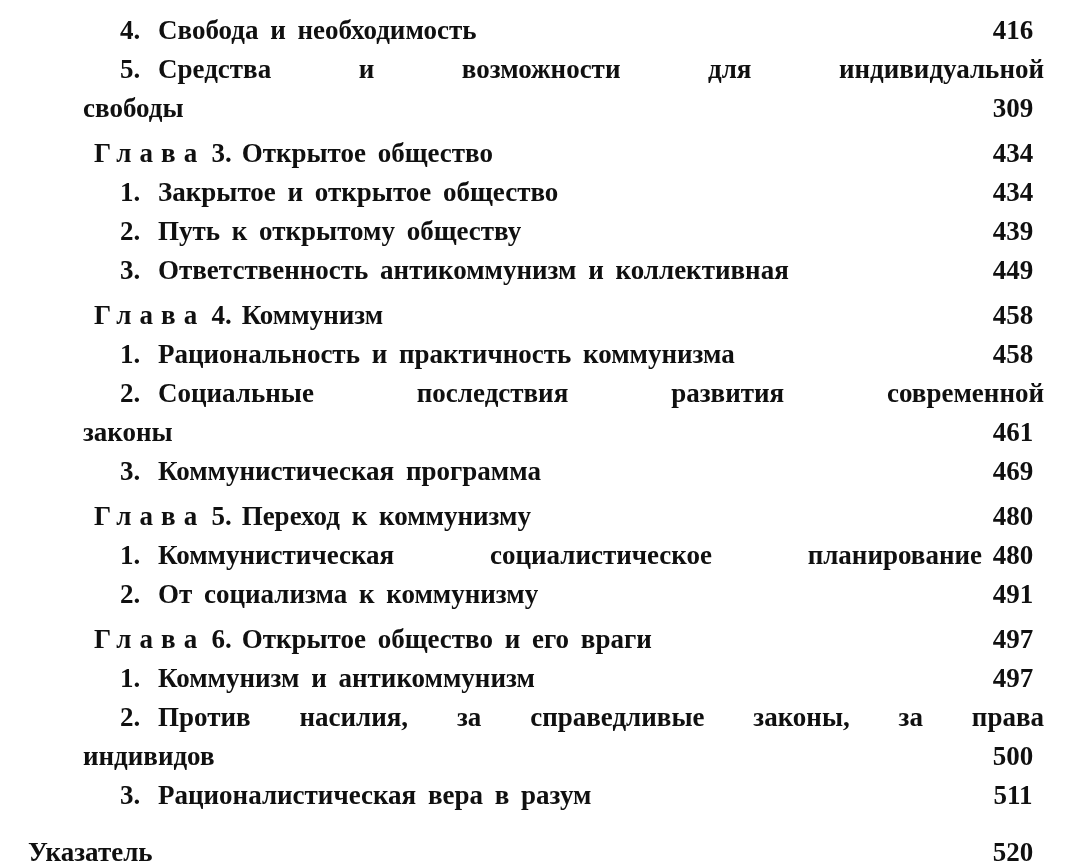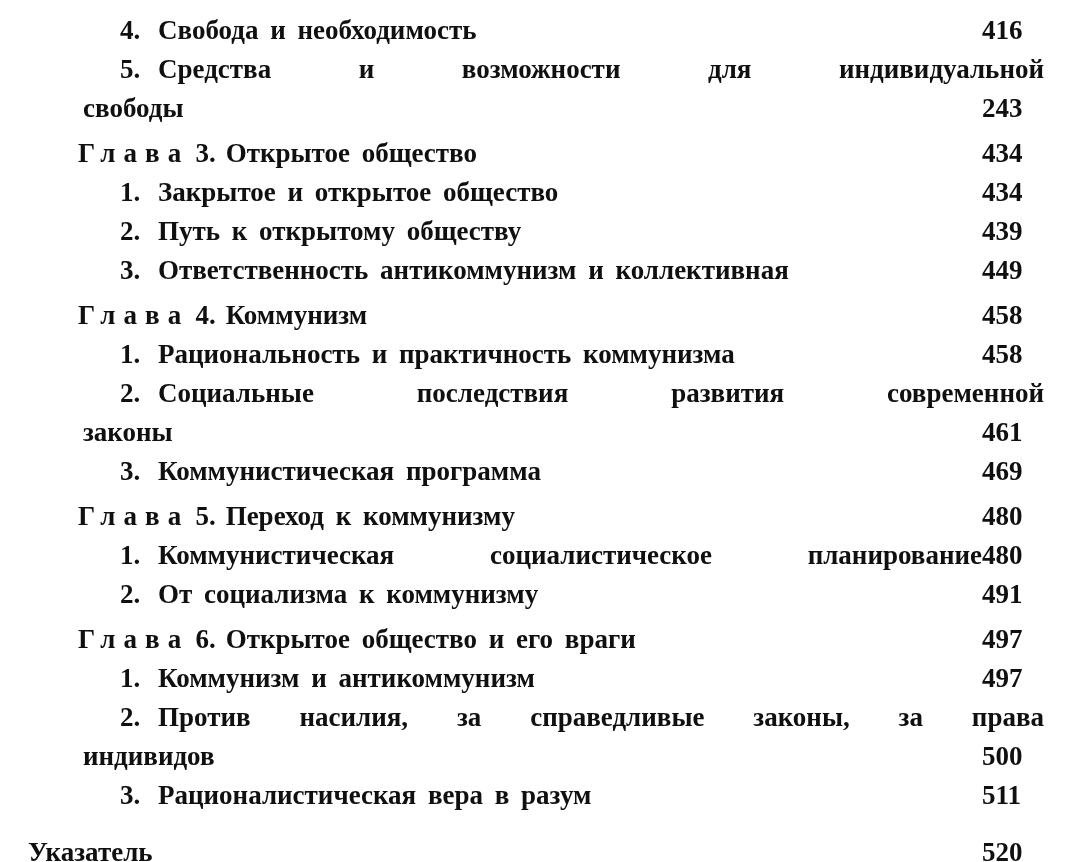--- a/index.html
+++ b/index.html
@@ -26,22 +26,22 @@
   .row {
     display: flex;
     align-items: baseline;
     padding-right: 36px;
     margin-bottom: 2px;
   }
   .lbl { display: flex; flex: 1; min-width: 0; }
   .num { width: 38px; flex-shrink: 0; }
   .txt { flex: 1; text-align: left; }
   .txt.justify { text-align: justify; text-align-last: justify; }
-  .pg { width: 62px; text-align: left; flex-shrink: 0; }
-  .row.chapter .lbl   { padding-left: 78px; }
+  .pg { width: 62px; text-align: center; flex-shrink: 0; }
+  .row.chapter .lbl   { padding-left: 46px; margin-left: 48px; }
   .row.item .lbl      { padding-left: 120px; }
   .row.cont .lbl      { padding-left: 83px; }
   .row.index .lbl     { padding-left: 28px; }
   .row.chapter { margin-top: 8px; }
   .row.index   { margin-top: 20px; }
   .glava { letter-spacing: 0.30em; margin-right: 6px; }
   .chn { margin-right: 10px; }
 </style>
 </head>
 <body>
@@ -58,21 +58,21 @@
       <div class="row item">
         <div class="lbl">
           <span class="num">5.</span>
           <div class="txt justify">Средства и возможности для индивидуальной</div>
         </div>
       </div>
       <div class="row cont">
         <div class="lbl">
           <div class="txt">свободы</div>
         </div>
-        <div class="pg">243</div>
+        <div class="pg">309</div>
       </div>
       <div class="row chapter">
         <div class="lbl">
           <div class="txt"><span class="glava">Глава</span><span class="chn">3.</span><span>Открытое общество</span></div>
         </div>
         <div class="pg">434</div>
       </div>
       <div class="row item">
         <div class="lbl">
           <span class="num">1.</span>

